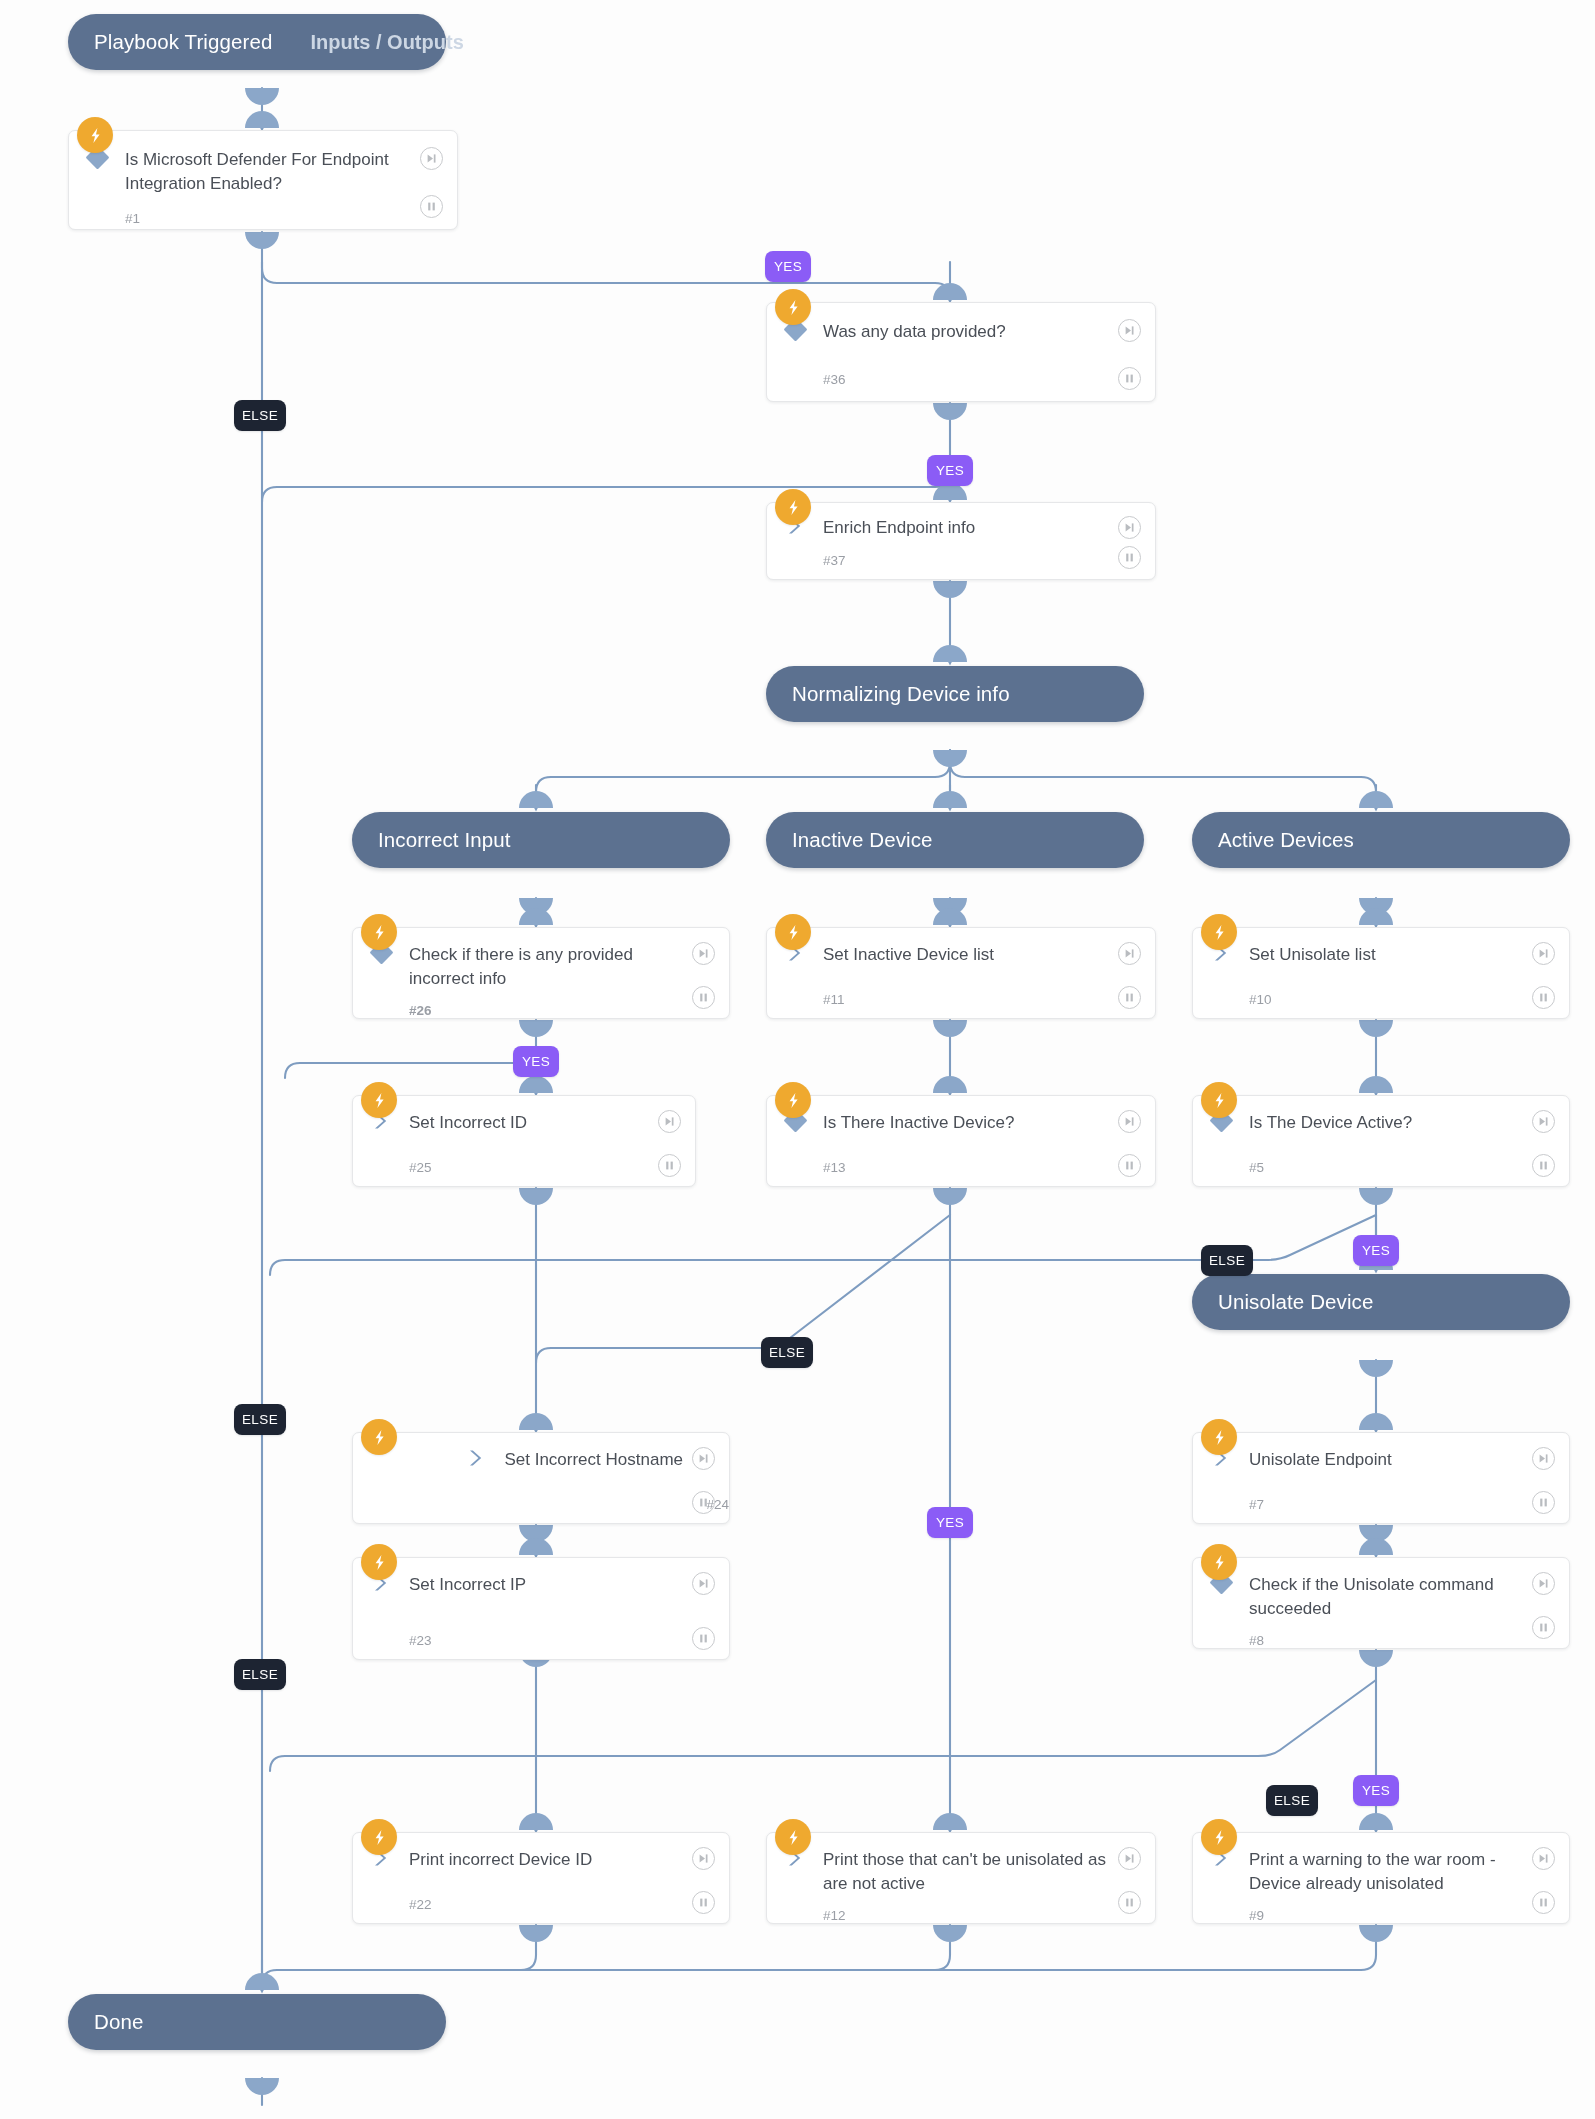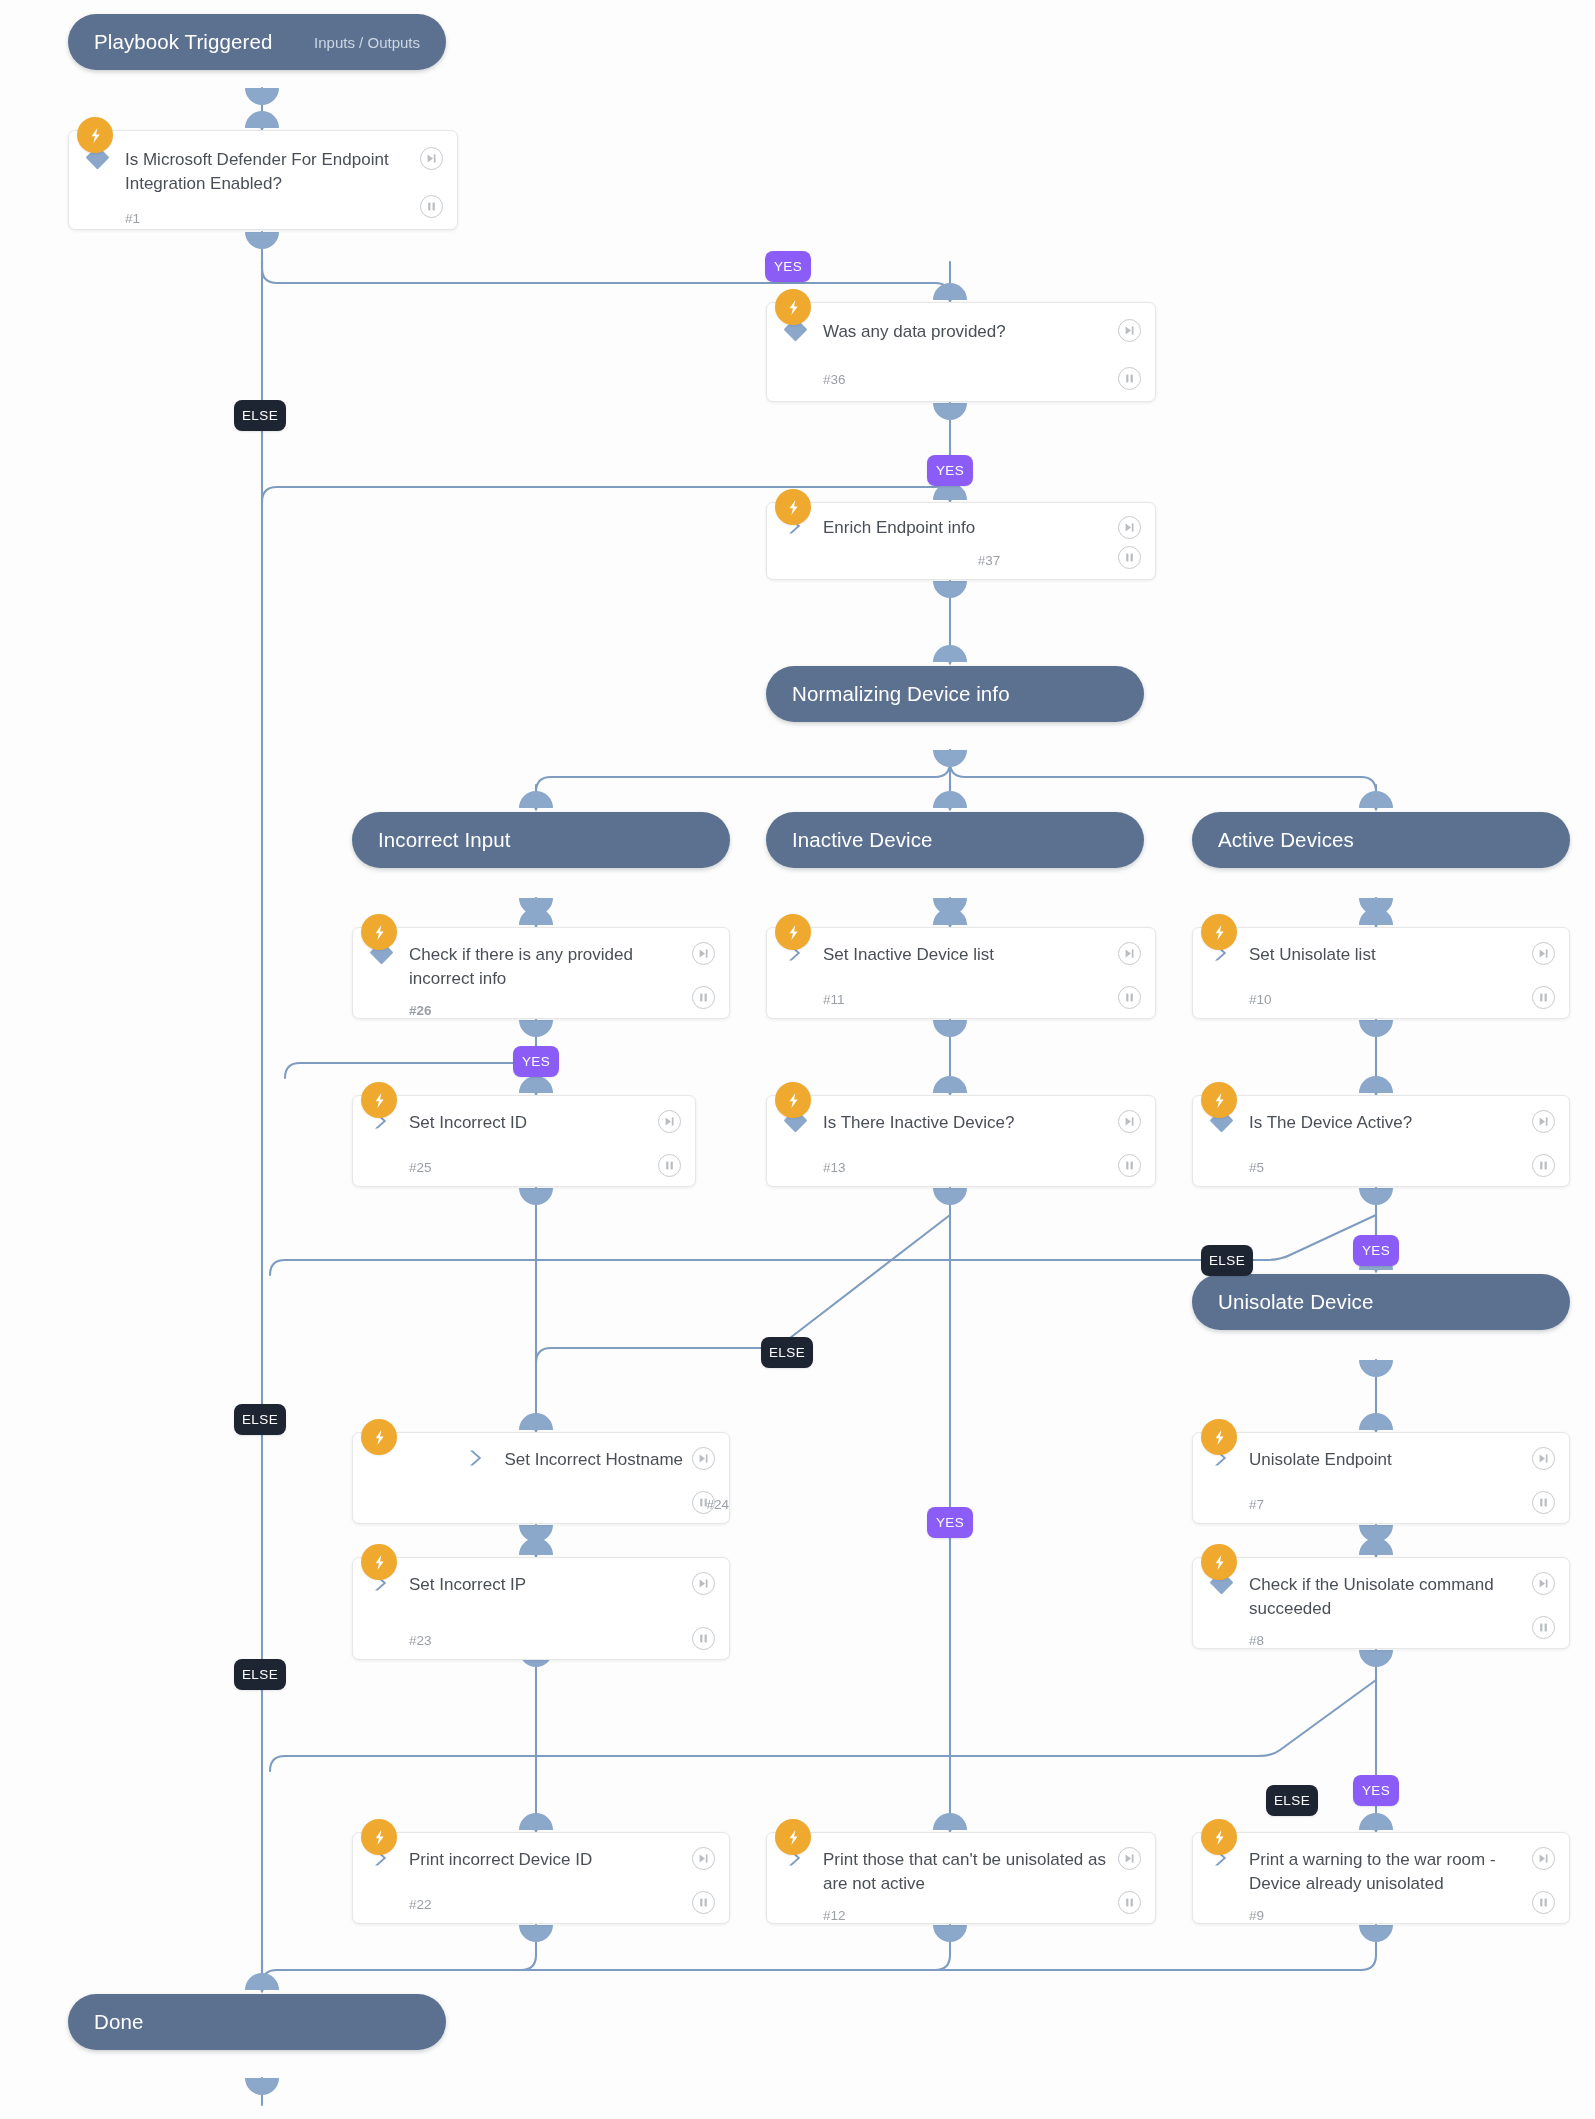--- a/index.html
+++ b/index.html
@@ -34,23 +34,24 @@
   }
   .pill-label {
     font-size: 20.5px;
     color: #ffffff;
     letter-spacing: .1px;
     white-space: nowrap;
   }
   .pill-sub {
     margin-left: auto;
     padding-left: 30px;
-    font-size: 15px;
+    font-size: 20px;
     color: #cdd7e4;
     white-space: nowrap;
+    font-weight: bold;
   }
 
   
   .card {
     position: absolute;
     background: #ffffff;
     border: 1px solid #e6e7e9;
     border-radius: 7px;
     box-shadow: 0 1px 3px rgba(40,50,65,0.09);
     z-index: 4;
@@ -382,21 +383,21 @@
 
   <div class="card" style="left:766px; top:502px; width:390px; height:78px;">
     <div class="card-top" style="padding-top:13px;">
       <span class="type-icon">
         <svg class="chev" width="16" height="18" viewBox="0 0 16 18">
             <path d="M2,1.4 L10.4,9 L2,16.6 L4.8,16.6 L13.2,9 L4.8,1.4 Z" fill="#7e9cc0"></path>
           </svg>
       </span>
       <span class="card-title">Enrich Endpoint info</span>
     </div>
-    <div class="card-bot" style="height:40px;justify-content:center;">
+    <div class="card-bot" style="height:40px;">
       <span class="card-num">#37</span>
     </div>
     <span class="bolt">
       <svg width="19" height="19" viewBox="0 0 19 19">
           <path d="M11.4 2.1 L5.6 10.3 H9.0 L7.4 16.9 L13.6 8.4 H10.0 Z" fill="#ffffff"></path>
         </svg>
     </span>
     <span class="ctl ctl-skip" style="top:13px;">
       <svg width="11" height="11" viewBox="0 0 11 11">
           <path d="M1.6,1.4 L7.0,5.5 L1.6,9.6 Z" fill="#b9bcc0"></path>

